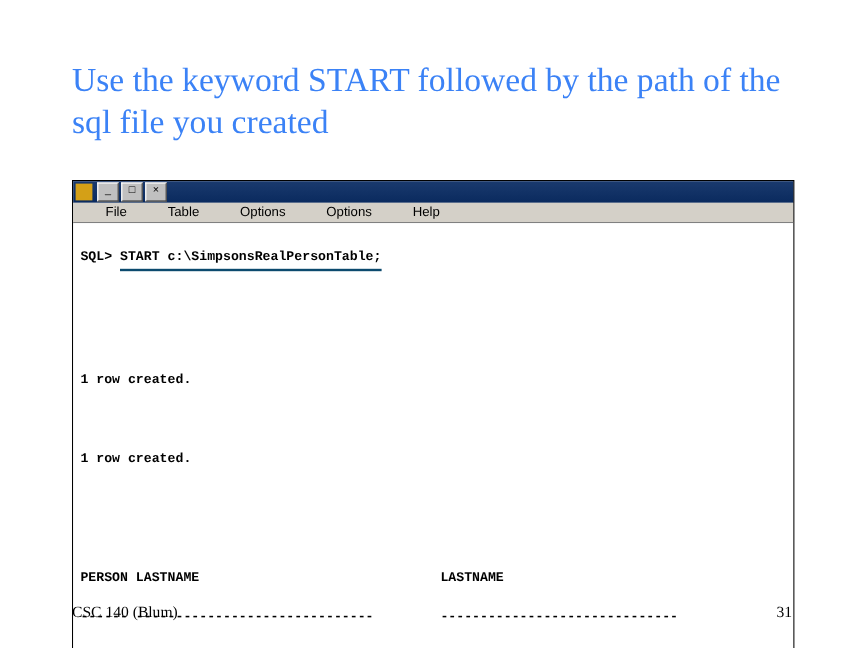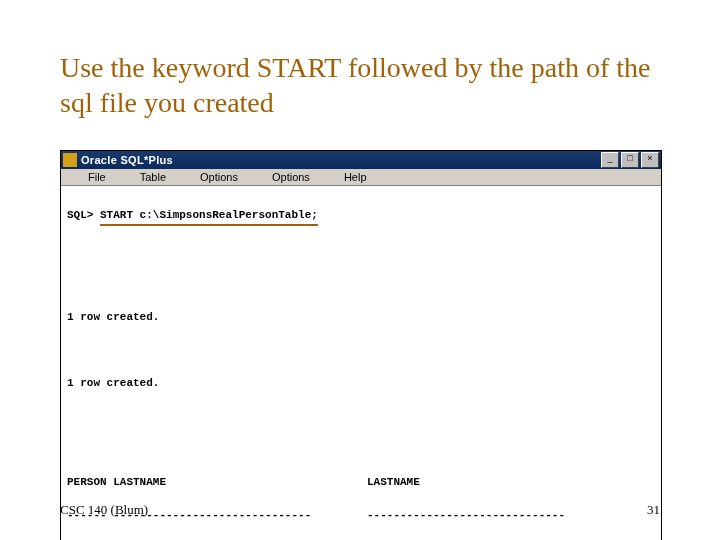--- a/index.html
+++ b/index.html
@@ -16,21 +16,21 @@
     width: 720px;
     height: 540px;
   }
   .heading {
     position: absolute;
     left: 60px;
     top: 50px;
     width: 600px;
     font-size: 28px;
     line-height: 1.25;
-    color: #a16207;
+    color: #3b82f6;
   }
   .window {
     position: absolute;
     left: 60px;
     top: 150px;
     width: 600px;
     border: 1px solid #000;
     background: #fff;
     font-family: "Courier New", monospace;
   }
@@ -99,21 +99,21 @@
     overflow: hidden;
   }
   .console .row {
     min-height: 16px;
   }
   .console .underline {
     color: #000;
   }
   .red-underline {
     display: inline-block;
-    border-bottom: 2px solid #a16207;
+    border-bottom: 2px solid #0c4a6e;
     padding-bottom: 1px;
   }
   .two-col {
     display: flex;
   }
   .two-col .c1 { width: 300px; }
   .two-col .c2 { flex: 1; }
   .footer-left {
     position: absolute;
     left: 60px;
@@ -129,21 +129,20 @@
 </style>
 </head>
 <body>
 
 <div class="slide">
   <div class="heading">Use the keyword START followed by the path of the sql file you created</div>
 
   <div class="window">
     <div class="titlebar">
       <span class="icon"></span>
-      <span class="title">Oracle SQL*Plus</span>
       <span class="btns">
         <span class="btn">_</span>
         <span class="btn">□</span>
         <span class="btn">×</span>
       </span>
     </div>
     <div class="menubar">
       <span class="menu-item">File</span>
       <span class="menu-item">Table</span>
       <span class="menu-item">Options</span>

